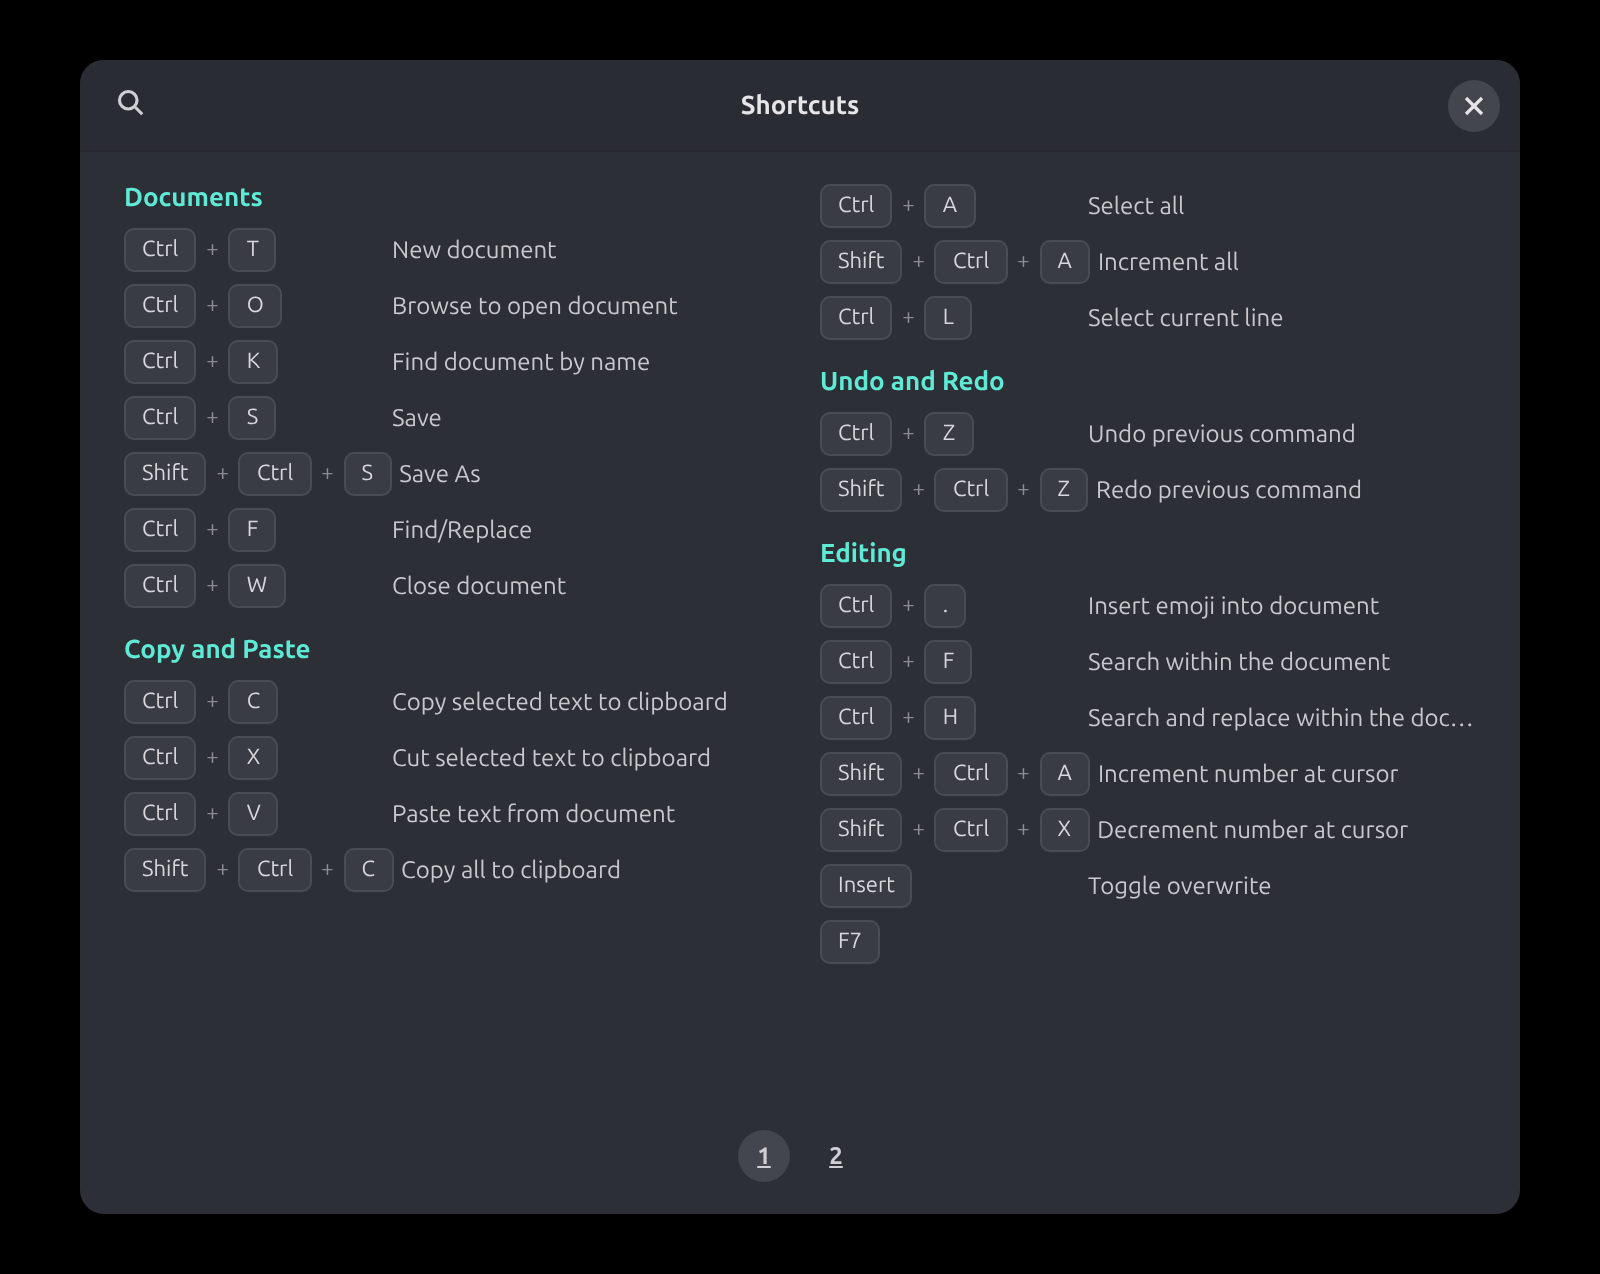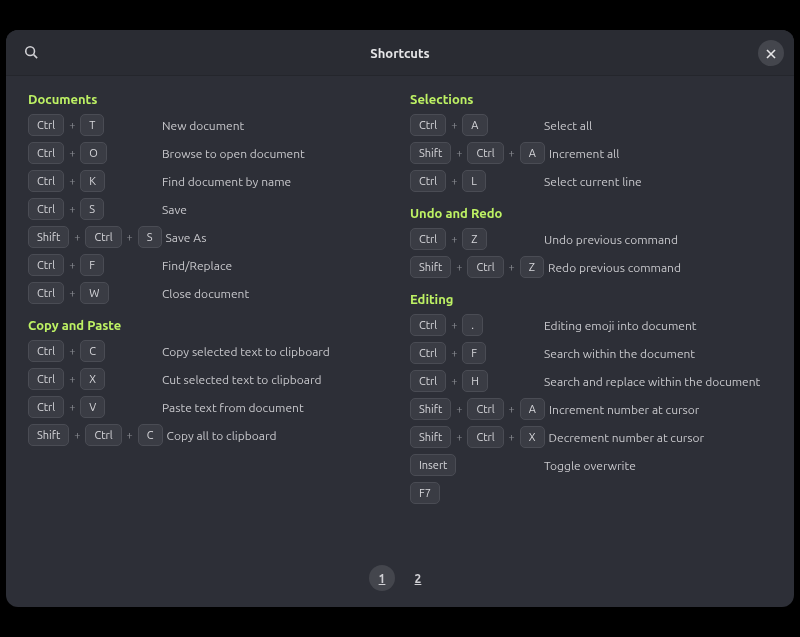--- a/index.html
+++ b/index.html
@@ -9,21 +9,21 @@
     width: 800px;
     height: 637px;
     overflow: hidden;
     display: flex;
     align-items: center;
     justify-content: center;
   }
   .window {
     background: #2d2f37;
     border-radius: 12px;
-    width: 788px;
+    width: 720px;
     height: 577px;
     display: flex;
     flex-direction: column;
     box-shadow: 0 0 0 1px rgba(0,0,0,.4);
     overflow: hidden;
   }
   .titlebar {
     height: 46px;
     display: flex;
     align-items: center;
@@ -62,21 +62,21 @@
   .content {
     flex: 1;
     display: flex;
     padding: 16px 22px 8px 22px;
     gap: 20px;
     overflow: hidden;
   }
   .col { flex: 1; min-width: 0; }
   .section { margin-bottom: 14px; }
   .section-title {
-    color: #bef264;
+    color: #5eead4;
     font-size: 13px;
     font-weight: 700;
     margin-bottom: 8px;
   }
   .row {
     display: flex;
     align-items: center;
     margin-bottom: 6px;
   }
   .keys {
@@ -248,21 +248,20 @@
               <span class="key">Ctrl</span>
               <span class="plus">+</span>
               <span class="key">C</span>
             </div>
             <div class="desc">Copy all to clipboard</div>
           </div>
         </div>
       </div>
       <div class="col">
         <div class="section">
-          <div class="section-title">Selections</div>
           <div class="row">
             <div class="keys">
               <span class="key">Ctrl</span>
               <span class="plus">+</span>
               <span class="key">A</span>
             </div>
             <div class="desc">Select all</div>
           </div>
           <div class="row">
             <div class="keys">
@@ -305,21 +304,21 @@
           </div>
         </div>
         <div class="section">
           <div class="section-title">Editing</div>
           <div class="row">
             <div class="keys">
               <span class="key">Ctrl</span>
               <span class="plus">+</span>
               <span class="key">.</span>
             </div>
-            <div class="desc">Editing emoji into document</div>
+            <div class="desc">Insert emoji into document</div>
           </div>
           <div class="row">
             <div class="keys">
               <span class="key">Ctrl</span>
               <span class="plus">+</span>
               <span class="key">F</span>
             </div>
             <div class="desc">Search within the document</div>
           </div>
           <div class="row">

